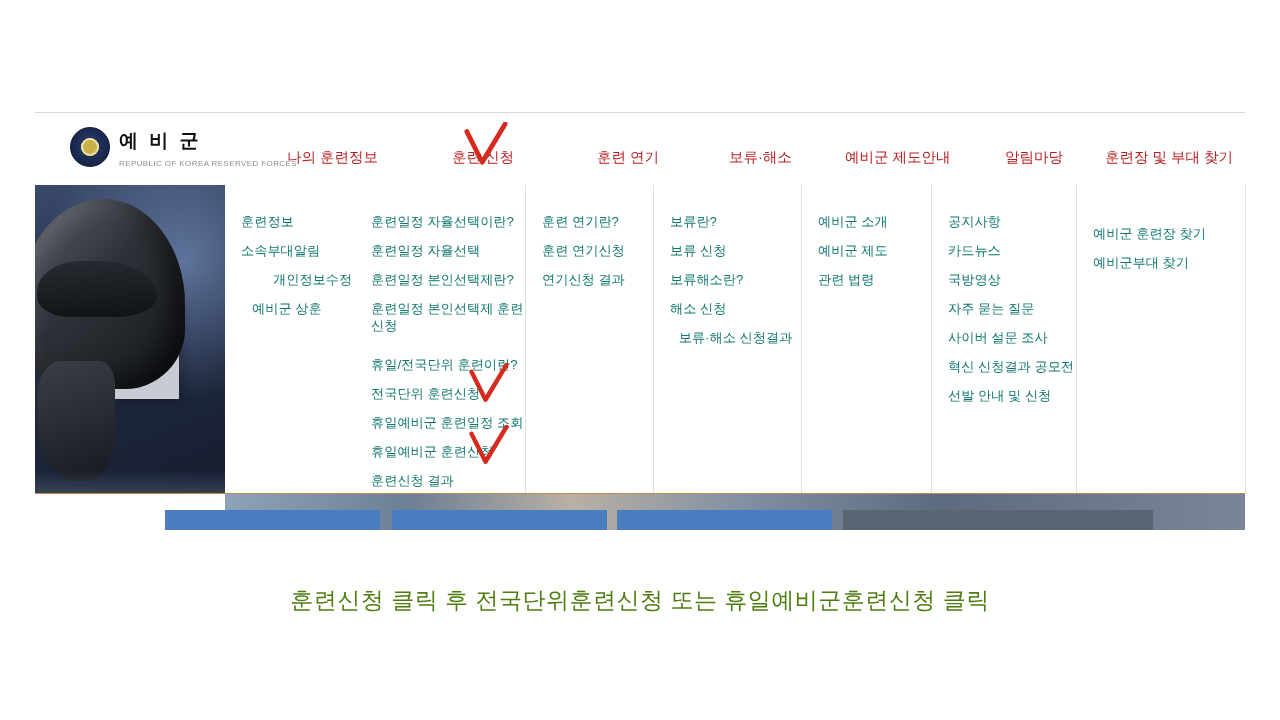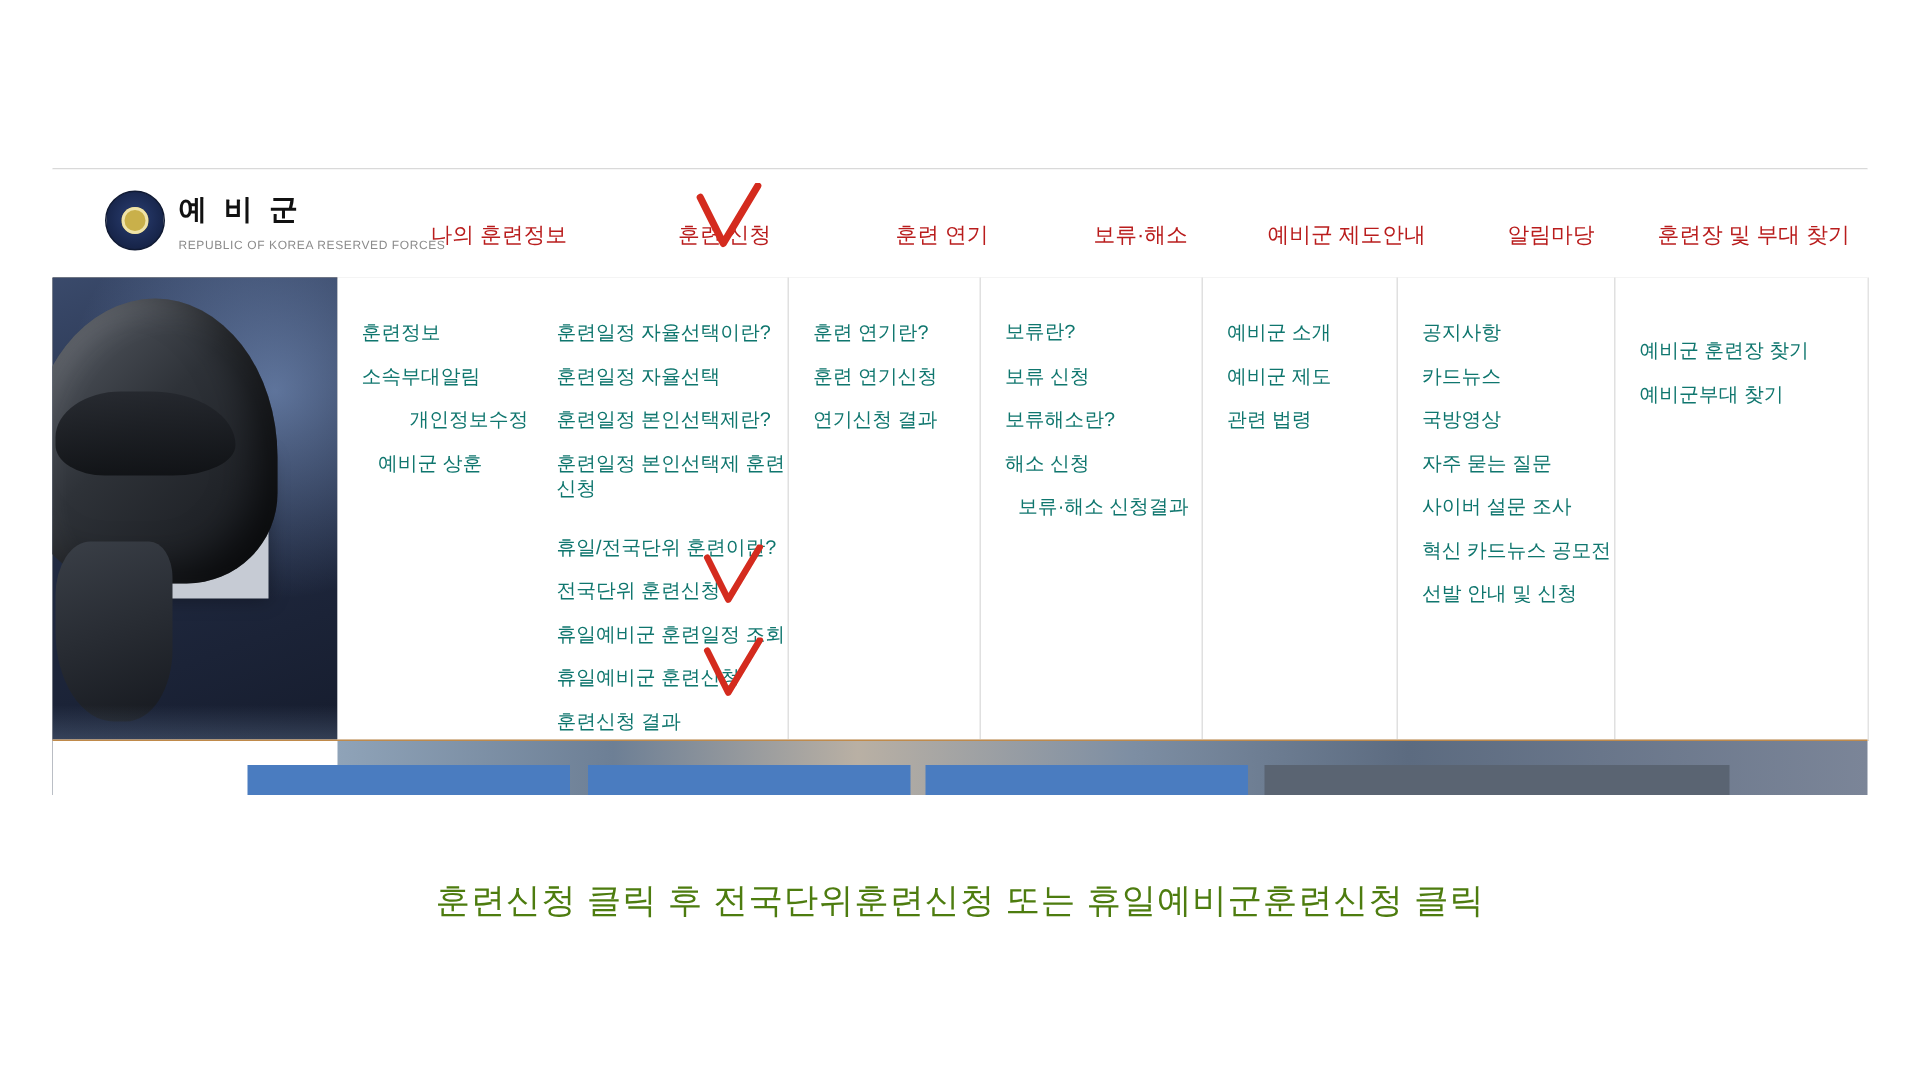--- a/index.html
+++ b/index.html
@@ -319,38 +319,38 @@
         <div class="mega-link" style="padding-left: 16px;">휴일예비군 훈련일정 조회</div>
         <div class="mega-link" style="padding-left: 16px;">휴일예비군 훈련신청</div>
         <div class="mega-link" style="padding-left: 16px;">훈련신청 결과</div>
       </div>
       <div class="mega-col divider" style="left: 300px; width: 128px;">
         <div class="mega-link" style="padding-left: 16px;">훈련 연기란?</div>
         <div class="mega-link" style="padding-left: 16px;">훈련 연기신청</div>
         <div class="mega-link" style="padding-left: 16px;">연기신청 결과</div>
       </div>
       <div class="mega-col divider" style="left: 428px; width: 148px;">
-        <div class="mega-link" style="padding-left: 16px; font-family: Liberation Mono, monospace;">보류란?</div>
+        <div class="mega-link" style="padding-left: 16px;">보류란?</div>
         <div class="mega-link" style="padding-left: 16px;">보류 신청</div>
         <div class="mega-link" style="padding-left: 16px;">보류해소란?</div>
         <div class="mega-link" style="padding-left: 16px;">해소 신청</div>
         <div class="mega-link" style="padding-left: 16px; text-align: center;">보류·해소 신청결과</div>
       </div>
       <div class="mega-col divider" style="left: 576px; width: 130px;">
         <div class="mega-link" style="padding-left: 16px;">예비군 소개</div>
         <div class="mega-link" style="padding-left: 16px;">예비군 제도</div>
         <div class="mega-link" style="padding-left: 16px;">관련 법령</div>
       </div>
       <div class="mega-col divider" style="left: 706px; width: 145px;">
         <div class="mega-link" style="padding-left: 16px;">공지사항</div>
         <div class="mega-link" style="padding-left: 16px;">카드뉴스</div>
         <div class="mega-link" style="padding-left: 16px;">국방영상</div>
         <div class="mega-link" style="padding-left: 16px;">자주 묻는 질문</div>
         <div class="mega-link" style="padding-left: 16px;">사이버 설문 조사</div>
-        <div class="mega-link" style="padding-left: 16px;">혁신 카드뉴스 공모전</div>
+        <div class="mega-link" style="padding-left: 16px;">혁신 신청결과 공모전</div>
         <div class="mega-link" style="padding-left: 16px;">선발 안내 및 신청</div>
       </div>
       <div class="mega-col divider" style="left: 851px; width: 169px;">
         <div class="mega-link" style="padding-left: 16px; margin-top: 12px;">예비군 훈련장 찾기</div>
         <div class="mega-link" style="padding-left: 16px;">예비군부대 찾기</div>
       </div>
     </div>
 
   <div class="banner-strip"></div>
   <div class="banner-photo"></div>

